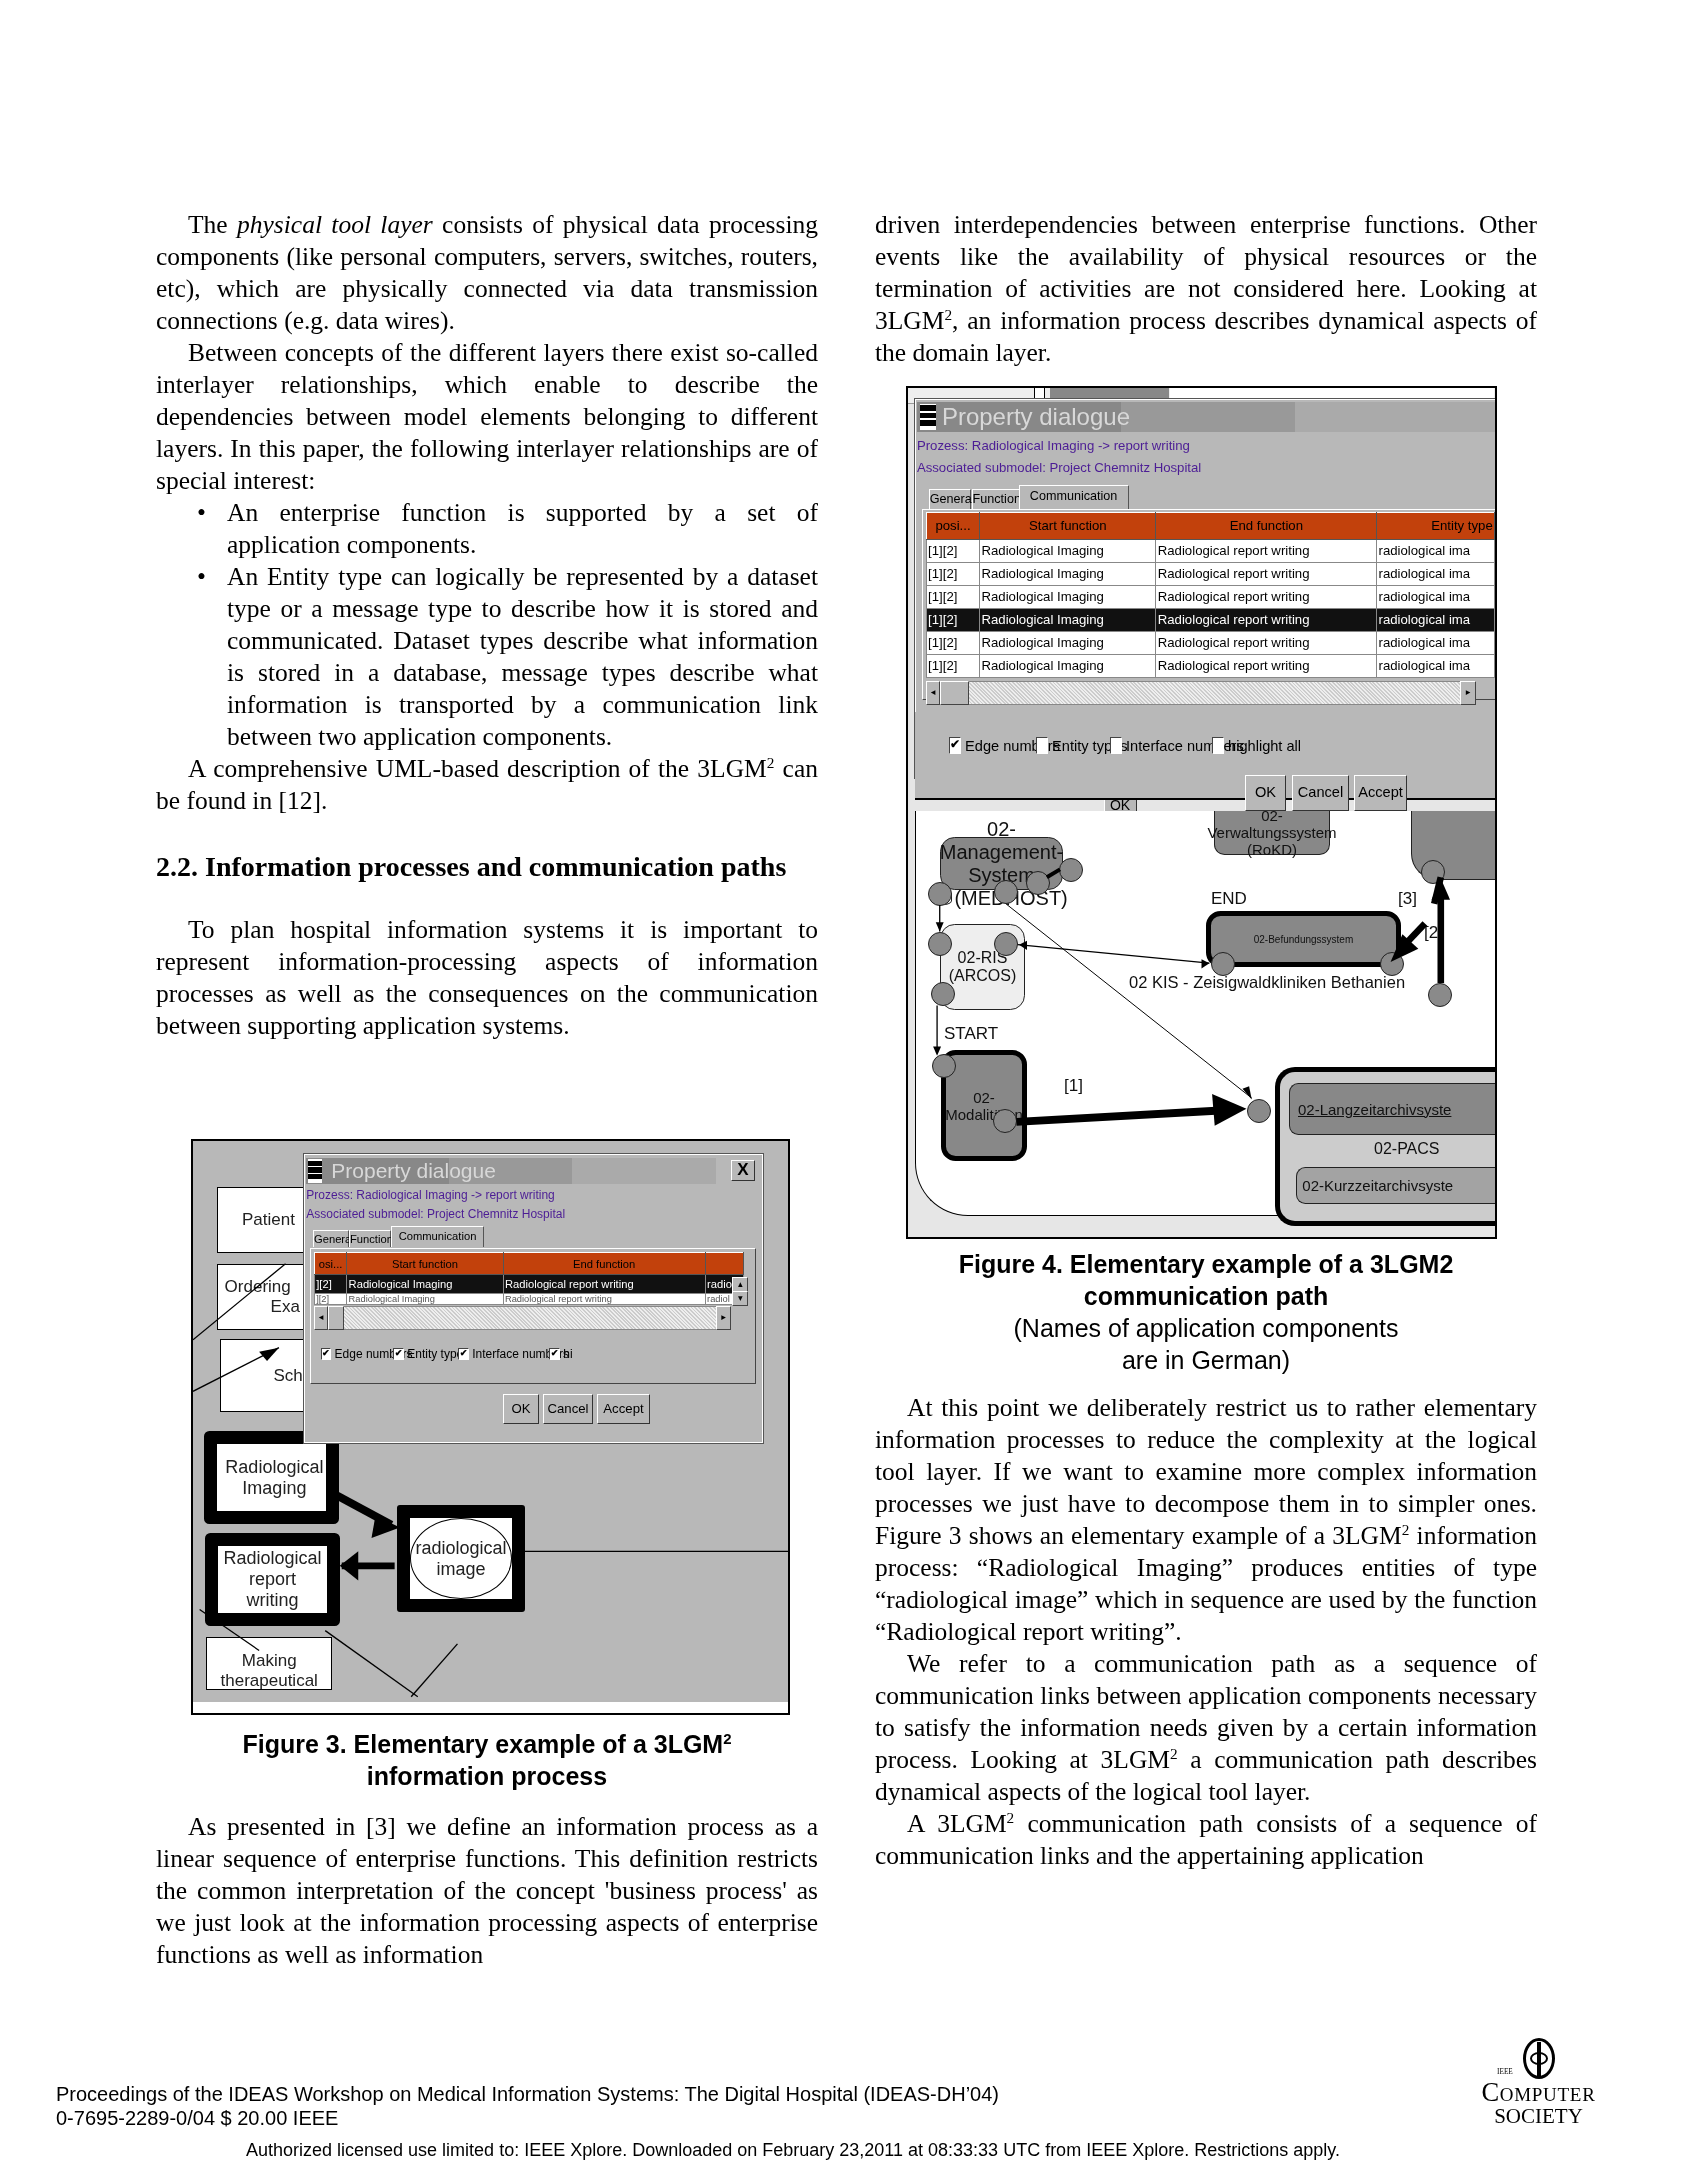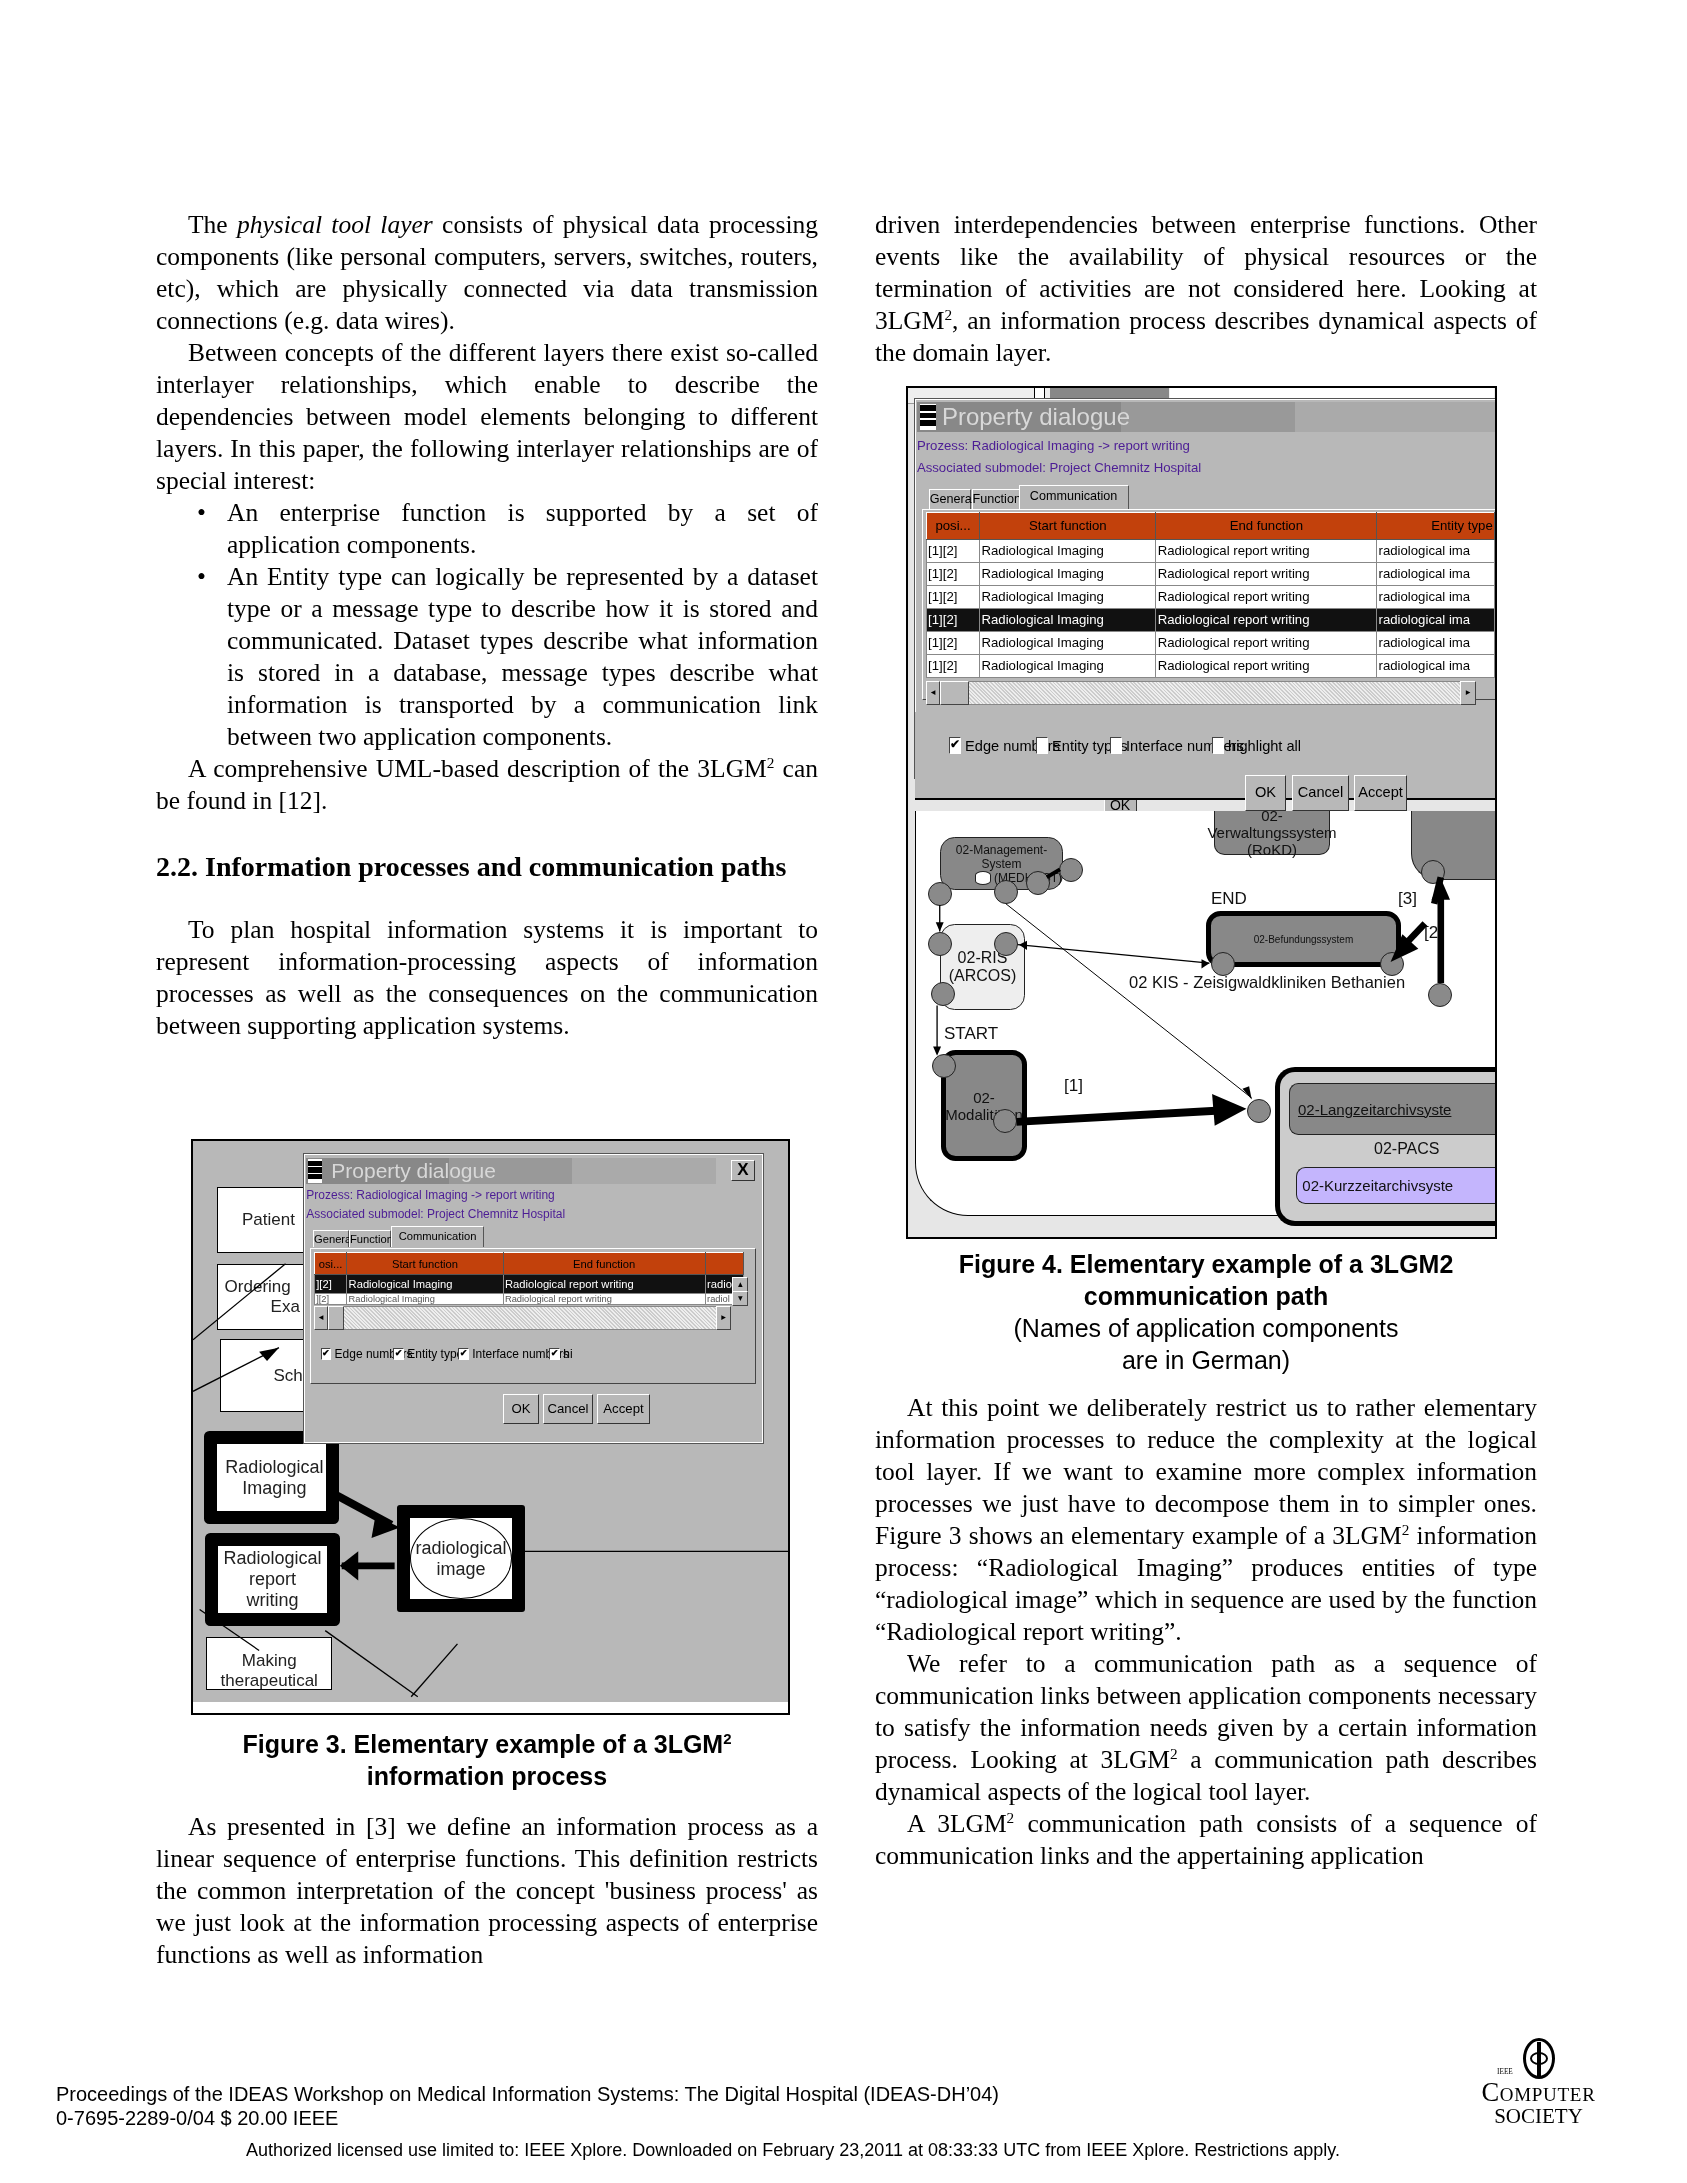--- a/index.html
+++ b/index.html
@@ -261,21 +261,21 @@
   <div class="cb" style="left:41px;top:349px;font-size:14.6px;"><span class="box" style="width:12px;height:17px;font-size:12px;">✔</span>&nbsp;<span>Edge numbers</span></div>
   <div class="cb" style="left:128px;top:349px;font-size:14.6px;"><span class="box" style="width:12px;height:17px;font-size:12px;"></span>&nbsp;<span>Entity types</span></div>
   <div class="cb" style="left:202px;top:349px;font-size:14.6px;"><span class="box" style="width:12px;height:17px;font-size:12px;"></span>&nbsp;<span>Interface numbers</span></div>
   <div class="cb" style="left:304px;top:349px;font-size:14.6px;"><span class="box" style="width:12px;height:17px;font-size:12px;"></span>&nbsp;<span>highlight all</span></div>
   <div class="btn" style="left:337px;top:387px;width:41px;height:36px;font-size:14.6px;line-height:33px;"><span>OK</span></div>
   <div class="btn" style="left:384px;top:387px;width:57px;height:36px;font-size:14.6px;line-height:33px;"><span>Cancel</span></div>
   <div class="btn" style="left:446px;top:387px;width:53px;height:36px;font-size:14.6px;line-height:33px;"><span>Accept</span></div>
 
   <div style="position:absolute;left:6.6px;top:423px;width:595px;height:404px;background:#fff;border-left:1.3px solid #000;border-bottom:1.3px solid #000;border-radius:0 0 0 53px;"></div>
 
-  <div class="cnode" style="left:32px;top:449px;width:123px;height:53px;background:#888;border:1.3px solid #222;font-size:12px;flex-direction:column;align-items:flex-end;">
+  <div class="cnode" style="left:32px;top:449px;width:123px;height:53px;background:#888;border:1.3px solid #222;font-size:20px;flex-direction:column;">
     <span>02-Management-System</span>
     <span style="display:flex;align-items:center;gap:2.6px;">
         <span style="display:inline-block;width:14.6px;height:12px;background:#fff;border:1.3px solid #222;border-radius:50%/30%;"></span>
         <span>(MEDHOST)</span>
       </span>
   </div>
   <div class="cnode" style="left:306px;top:423px;width:116px;height:44px;background:#888;border:1.3px solid #222;border-top:none;border-radius:0 0 10.6px 10.6px;font-size:15px;flex-direction:column;">
     <span>02-Verwaltungssystem</span>
       <span>(RoKD)</span>
   </div>
@@ -298,21 +298,21 @@
   <div class="cnode" style="left:33px;top:662px;width:86px;height:111px;background:#888;border:5.3px solid #000;font-size:15px;">
       <span>02-Modalitäten</span>
     </div>
   <div class="lbl" style="left:156px;top:688px;font-size:17px;">[1]</div>
 
   <div class="cnode" style="left:367px;top:688px;width:225px;height:159px;background:#ccc;border:5.3px solid #000;border-right:none;border-radius:20px 0 0 20px;top:679px;height:159px;"></div>
   <div class="cnode" style="left:381px;top:695px;width:212px;height:52px;background:#888;border:1.3px solid #222;border-right:none;border-radius:9.3px 0 0 9.3px;font-size:15px;justify-content:flex-start;padding-left:8px;text-decoration:underline;">
       <span>02-Langzeitarchivsyste</span>
     </div>
   <div class="lbl" style="left:466px;top:752px;font-size:16px;">02-PACS</div>
-  <div class="cnode" style="left:388px;top:779px;width:205px;height:37px;background:#c4b5fd;border:1.3px solid #222;border-right:none;border-radius:9.3px 0 0 9.3px;font-size:15px;justify-content:flex-start;padding-left:5.3px;">
+  <div class="cnode" style="left:388px;top:779px;width:205px;height:37px;background:#a3a3a3;border:1.3px solid #222;border-right:none;border-radius:9.3px 0 0 9.3px;font-size:15px;justify-content:flex-start;padding-left:5.3px;">
       <span>02-Kurzzeitarchivsyste</span>
     </div>
 
   <div class="port" style="left:20px;top:494px;"></div>
   <div class="port" style="left:86px;top:492px;"></div>
   <div class="port" style="left:118px;top:483px;"></div>
   <div class="port" style="left:151px;top:470px;"></div>
   <div class="port" style="left:513px;top:472px;"></div>
   <div class="port" style="left:20px;top:544px;"></div>
   <div class="port" style="left:86px;top:544px;"></div>

